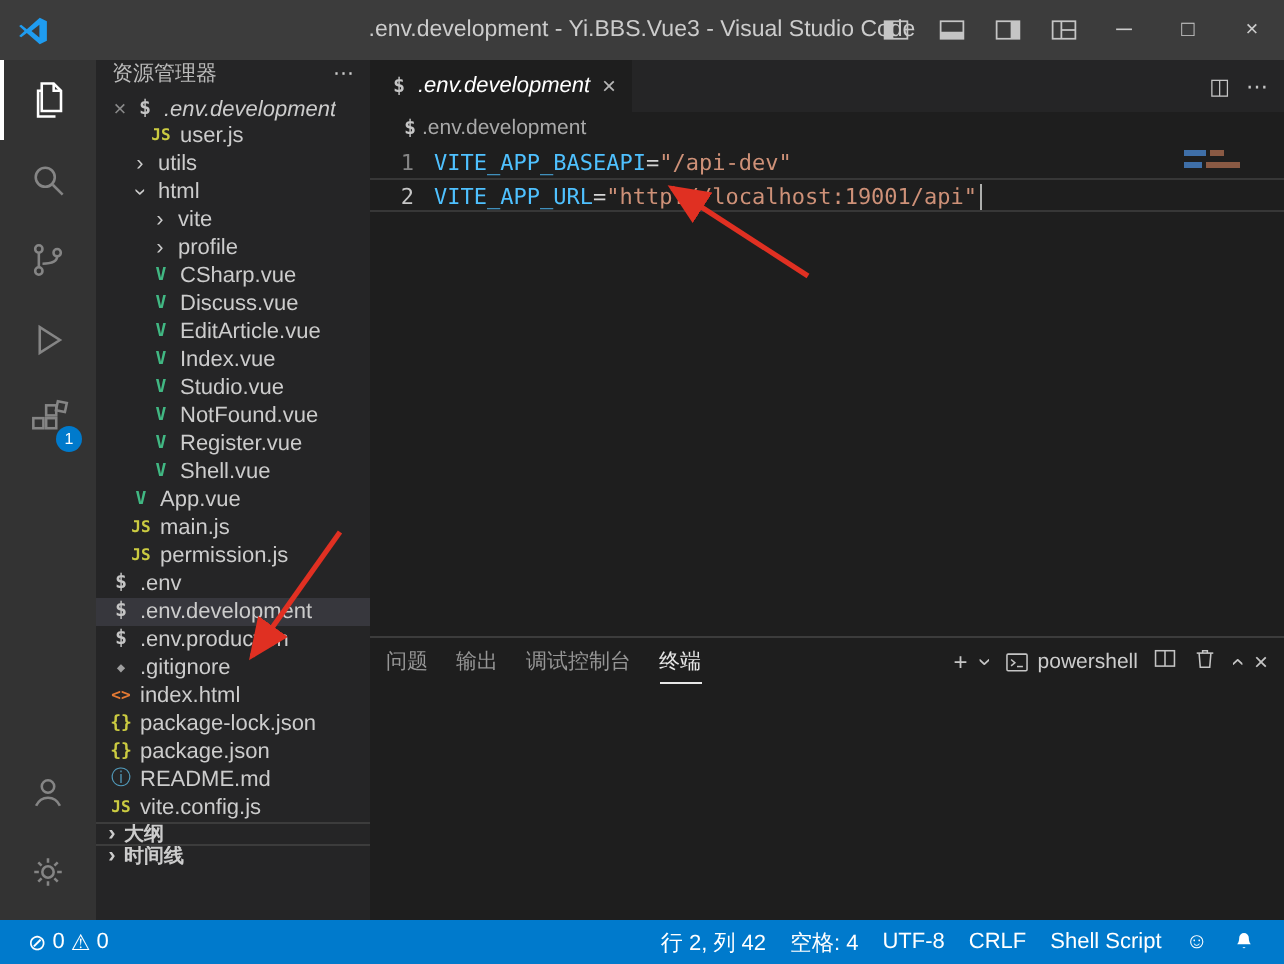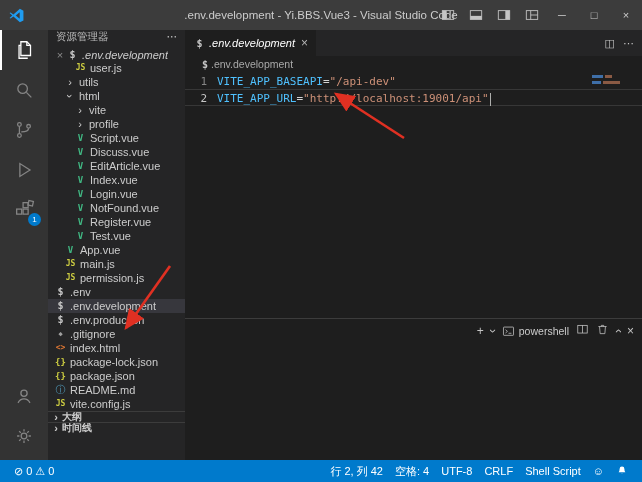--- a/index.html
+++ b/index.html
@@ -227,49 +227,49 @@
           <div class="tree-item" style="padding-left: 26px;">
             <span class="twisty">›</span>
             <span class="tlabel">vite</span>
           </div>
           <div class="tree-item" style="padding-left: 26px;">
             <span class="twisty">›</span>
             <span class="tlabel">profile</span>
           </div>
           <div class="tree-item" style="padding-left: 26px;">
             <span class="ficon ic-vue">V</span>
-            <span class="tlabel">Script.vue</span>
+            <span class="tlabel">CSharp.vue</span>
           </div>
           <div class="tree-item" style="padding-left: 26px;">
             <span class="ficon ic-vue">V</span>
             <span class="tlabel">Discuss.vue</span>
           </div>
           <div class="tree-item" style="padding-left: 26px;">
             <span class="ficon ic-vue">V</span>
             <span class="tlabel">EditArticle.vue</span>
           </div>
           <div class="tree-item" style="padding-left: 26px;">
             <span class="ficon ic-vue">V</span>
             <span class="tlabel">Index.vue</span>
           </div>
           <div class="tree-item" style="padding-left: 26px;">
             <span class="ficon ic-vue">V</span>
-            <span class="tlabel">Login.vue</span>
+            <span class="tlabel">Studio.vue</span>
           </div>
           <div class="tree-item" style="padding-left: 26px;">
             <span class="ficon ic-vue">V</span>
             <span class="tlabel">NotFound.vue</span>
           </div>
           <div class="tree-item" style="padding-left: 26px;">
             <span class="ficon ic-vue">V</span>
             <span class="tlabel">Register.vue</span>
           </div>
           <div class="tree-item" style="padding-left: 26px;">
             <span class="ficon ic-vue">V</span>
-            <span class="tlabel">Test.vue</span>
+            <span class="tlabel">Shell.vue</span>
           </div>
           <div class="tree-item" style="padding-left: 16px;">
             <span class="ficon ic-vue">V</span>
             <span class="tlabel">App.vue</span>
           </div>
           <div class="tree-item" style="padding-left: 16px;">
             <span class="ficon ic-js">JS</span>
             <span class="tlabel">main.js</span>
           </div>
           <div class="tree-item" style="padding-left: 16px;">
@@ -361,20 +361,26 @@
             </div>
           <div class="mm-line">
               <i class="mm-b" style="width:9px"></i>
               <i class="mm-o" style="width:17px"></i>
             </div>
         </div>
       </div>
 
       <div class="panel">
         <div class="panel-header">
+          <div class="panel-tabs">
+              <span class="panel-tab">问题</span>
+              <span class="panel-tab">输出</span>
+              <span class="panel-tab">调试控制台</span>
+              <span class="panel-tab active">终端</span>
+            </div>
           <div class="panel-actions">
             <span>+</span>
             <span class="chev down">›</span>
             <span class="shell-select">
               <svg width="13" height="13" viewBox="0 0 22 22">
                   <rect x="2.5" y="3.5" width="17" height="14" rx="1"></rect>
                   <path d="M6 8l3.2 2.8L6 13.5"></path>
                   <path d="M11 14h5"></path>
                 </svg>
               <span>powershell</span>

